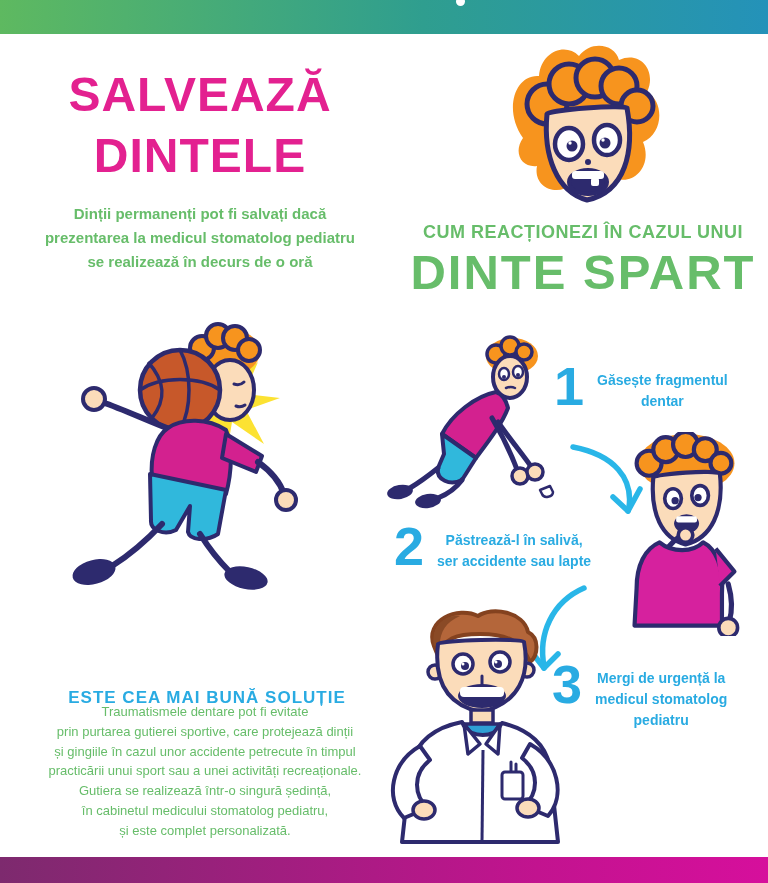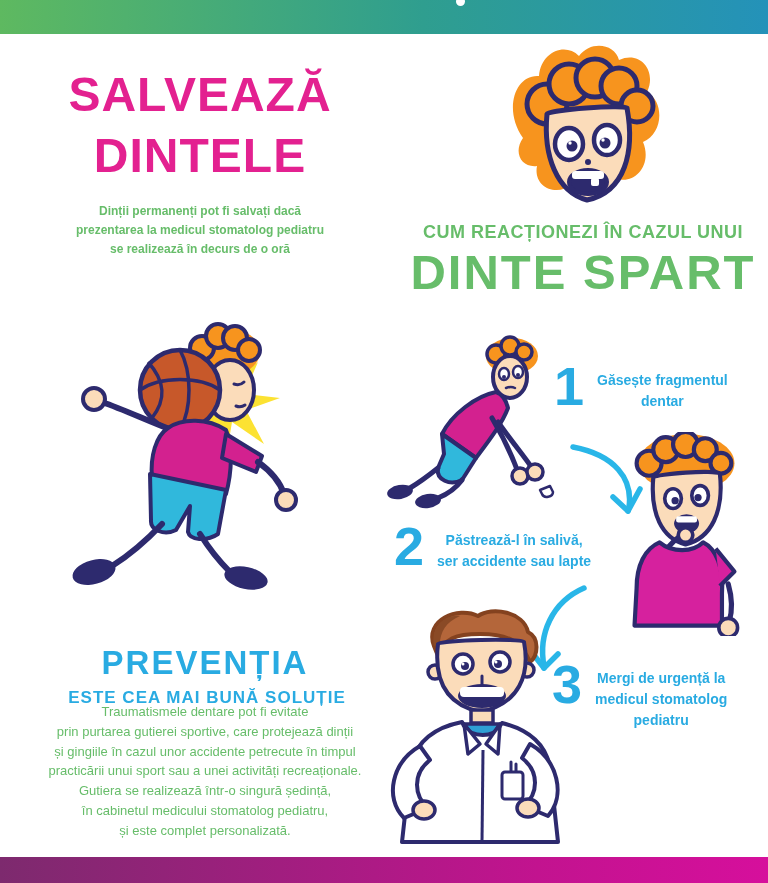--- a/index.html
+++ b/index.html
@@ -21,21 +21,21 @@
   .c{text-align:center;}
   .pre{white-space:pre-line;}
   .top-bar{left:0;top:0;width:768px;height:34px;
     background:linear-gradient(90deg,#5eb960 0%,#2f9e8f 55%,#2492b9 100%);}
   .top-dot{left:456px;top:-3px;width:9px;height:9px;border-radius:50%;background:#fff;}
   .bottom-bar{left:0;top:857px;width:768px;height:26px;
     background:linear-gradient(90deg,#7d2a6e 0%,#c2138f 70%,#d60f9c 100%);}
   .hero-title{left:28px;top:64px;width:344px;font-weight:900;color:var(--magenta);
     font-size:48px;line-height:1.28;letter-spacing:1px;}
   .intro{left:20px;top:202px;width:360px;color:var(--green);font-weight:bold;
-    font-size:12px;line-height:1.6;}
+    font-size:15px;line-height:1.6;}
   .kicker{left:398px;top:222px;width:370px;color:var(--green);font-weight:900;
     font-size:18px;letter-spacing:0.5px;}
   .spart{left:398px;top:244px;width:370px;color:var(--green);font-weight:900;
     font-size:49px;letter-spacing:2px;}
   .step{display:flex;gap:13px;color:var(--cyan);align-items:flex-start;}
   .step-num{font-size:54px;font-weight:900;line-height:0.82;}
   .step-label{font-size:14px;font-weight:bold;line-height:1.5;padding-top:6px;text-align:center;}
   .step-1{left:554px;top:364px;width:212px;}
   .step-2{left:394px;top:524px;width:240px;}
   .step-3{left:552px;top:662px;width:216px;}
@@ -246,21 +246,20 @@
     </g>
   </svg>
 
   <div class="abs step step-3">
     <div class="step-num">3</div>
     <div class="step-label pre">Mergi de urgență la
 medicul stomatolog
 pediatru</div>
   </div>
 
-  <div class="abs prev-title c">PREVENȚIA</div>
   <div class="abs prev-sub c">ESTE CEA MAI BUNĂ SOLUȚIE</div>
   <div class="abs prev-body c pre">Traumatismele dentare pot fi evitate
 prin purtarea gutierei sportive, care protejează dinții
 și gingiile în cazul unor accidente petrecute în timpul
 practicării unui sport sau a unei activități recreaționale.
 Gutiera se realizează într-o singură ședință,
 în cabinetul medicului stomatolog pediatru,
 și este complet personalizată.</div>
 
   <div class="abs bottom-bar"></div>

